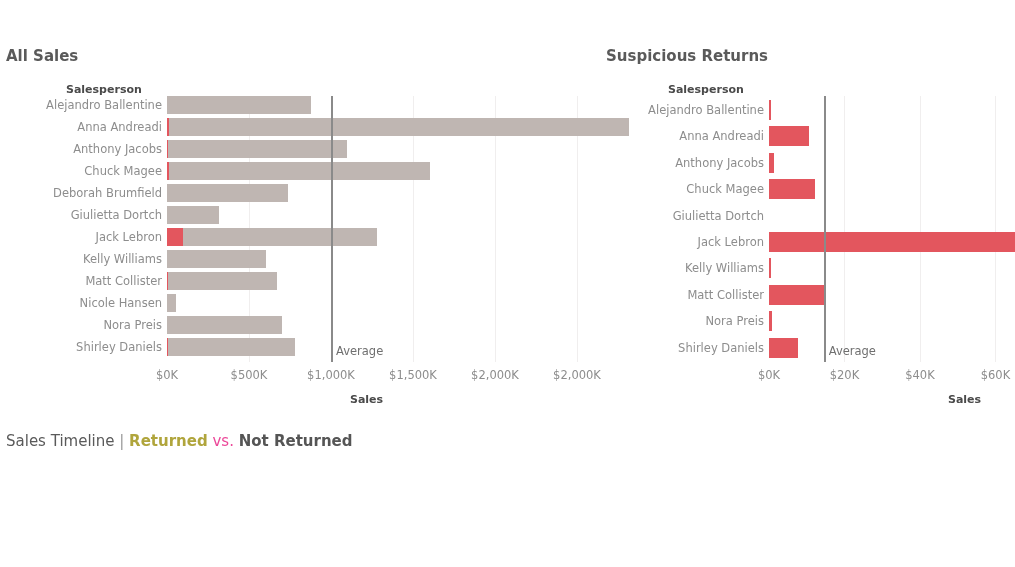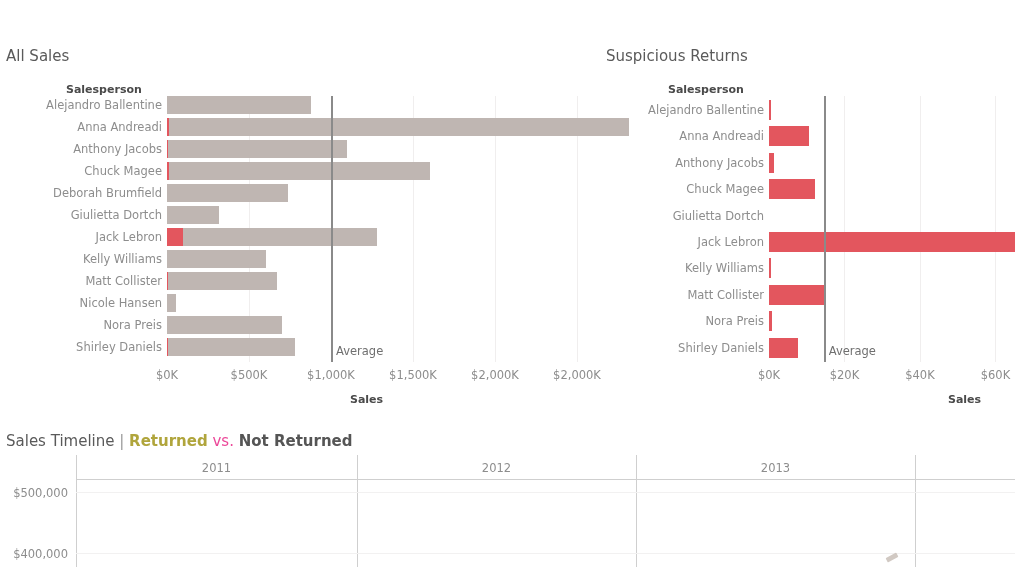--- a/index.html
+++ b/index.html
@@ -12,21 +12,21 @@
 
   
   .main-title{
     position:absolute;left:8px;top:4px;
     font-size:21px;font-weight:400;color:#5a5a5a;letter-spacing:.1px;
     white-space:nowrap;
   }
 
   
   .panel-title{
-    position:absolute;font-size:15px;font-weight:400;color:#5a5a5a;
+    position:absolute;font-size:15px;font-weight:700;color:#5a5a5a;
     white-space:nowrap;
   }
   #title-all{left:6px;top:47px;}
   #title-susp{left:606px;top:47px;}
 
   
   .panel{position:absolute;}
   #panel-all{left:0px;top:78px;width:600px;height:335px;}
   #panel-susp{left:600px;top:78px;width:415px;height:335px;}
 
@@ -183,29 +183,14 @@
   </div>
 
   <div id="timeline-title">
     <span>Sales Timeline</span>
     <span class="sep">|</span>
     <span class="returned">Returned</span>
     <span class="vs">vs.</span>
     <span class="notreturned">Not Returned</span>
   </div>
 
-  <div class="panel" id="panel-timeline">
-      <div class="tl-vline" style="left: 76px; top: 0px; height: 112px;"></div>
-      <div class="tl-vline" style="left: 357px; top: 0px; height: 112px;"></div>
-      <div class="tl-vline" style="left: 636px; top: 0px; height: 112px;"></div>
-      <div class="tl-vline" style="left: 915px; top: 0px; height: 112px;"></div>
-      <div class="tl-axisline" style="left: 76px; top: 24px; width: 939px; height: 1px;"></div>
-      <div class="tl-yearlabel" style="left: 176.5px; width: 80px; top: 6px;">2011</div>
-      <div class="tl-yearlabel" style="left: 456.5px; width: 80px; top: 6px;">2012</div>
-      <div class="tl-yearlabel" style="left: 735.5px; width: 80px; top: 6px;">2013</div>
-      <div class="tl-hgrid" style="top: 37px;"></div>
-      <div class="tl-ylabel" style="left: 0px; width: 68px; top: 31px;">$500,000</div>
-      <div class="tl-hgrid" style="top: 98px;"></div>
-      <div class="tl-ylabel" style="left: 0px; width: 68px; top: 92px;">$400,000</div>
-      <div class="tl-mark" style="left: 886px; top: 100px;"></div>
-    </div>
 
 </div>
 
 </body></html>

